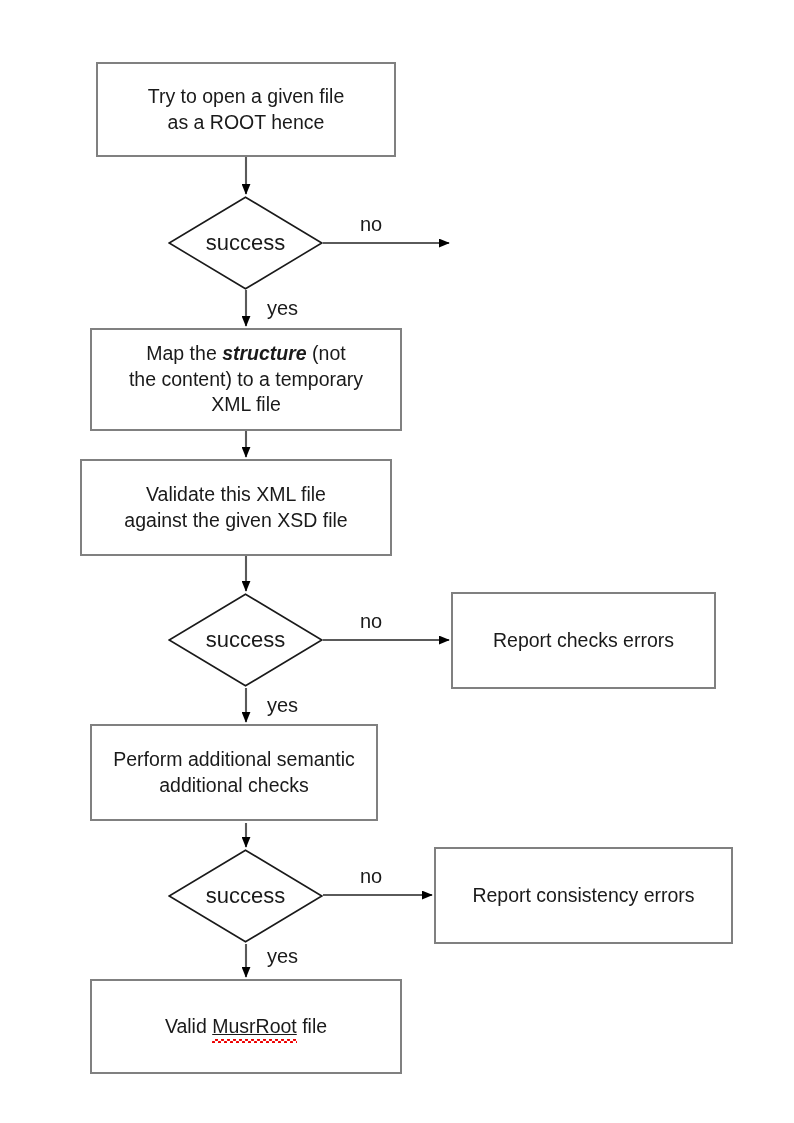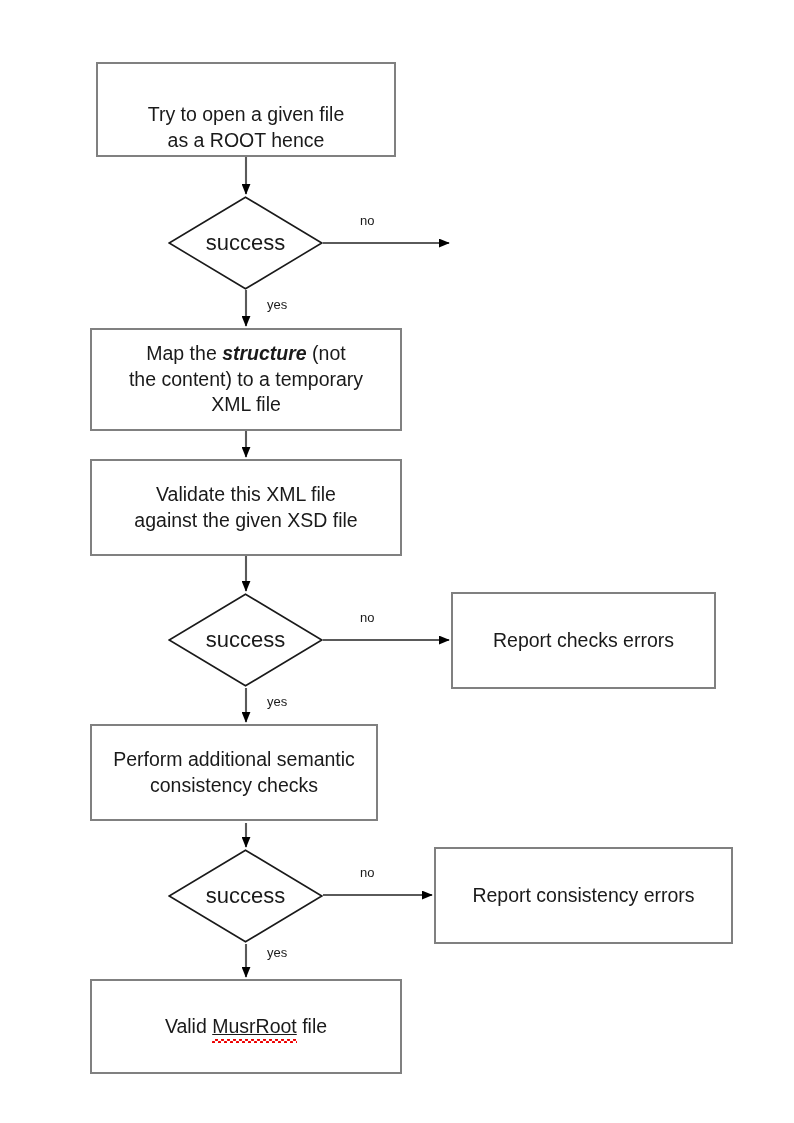--- a/index.html
+++ b/index.html
@@ -72,21 +72,21 @@
     align-items: center;
     justify-content: center;
     font-size: 22px;
     color: #1a1a1a;
     line-height: 1;
   }
 
   
   .edge-label {
     position: absolute;
-    font-size: 13px;
+    font-size: 20px;
     line-height: 1;
     color: #1a1a1a;
     white-space: nowrap;
     text-align: center;
   }
 
   
   .bi {
     font-weight: bold;
     font-style: italic;
@@ -140,59 +140,59 @@
       <line x1="246" y1="688" x2="246" y2="722" marker-end="url(#arrow)"></line>
       
       <line x1="246" y1="823" x2="246" y2="847" marker-end="url(#arrow)"></line>
        consistency_errors --&gt;
       <line x1="323" y1="895" x2="432" y2="895" marker-end="url(#arrow)"></line>
        valid_file --&gt;
       <line x1="246" y1="944" x2="246" y2="977" marker-end="url(#arrow)"></line>
     </g>
   </svg>
 
-  <div class="node-box" style="left:96px; top:62px; width:300px; height:95px;align-items:flex-end;">
+  <div class="node-box" style="left:96px; top:62px; width:300px; height:95px;">
     <span class="txt"><span>Try to open a given file</span><br><span>as a ROOT hence</span></span>
   </div>
 
   <div class="node-diamond" style="left:168px; top:196px; width:155px; height:94px;">
     <svg class="shape" viewBox="0 0 155 94">
       <polygon points="77.5,1.2 153.8,47 77.5,92.8 1.2,47" fill="#ffffff" stroke="#1a1a1a" stroke-width="1.6"></polygon>
     </svg>
     <span class="label">success</span>
   </div>
 
   <span class="edge-label" style="left:360px; top:214px;">no</span>
   <span class="edge-label" style="left:267px; top:298px;">yes</span>
 
 
   <div class="node-box" style="left:90px; top:328px; width:312px; height:103px;">
     <span class="txt"><span>Map the </span><span class="bi">structure</span><span> (not</span><br><span>the content) to a temporary</span><br><span>XML file</span></span>
   </div>
 
-  <div class="node-box" style="left:90px; top:459px; width:312px; height:97px;">
+  <div class="node-box" style="left:80px; top:459px; width:312px; height:97px;">
     <span class="txt"><span>Validate this XML file</span><br><span>against the given XSD file</span></span>
   </div>
 
   <div class="node-diamond" style="left:168px; top:593px; width:155px; height:94px;">
     <svg class="shape" viewBox="0 0 155 94">
       <polygon points="77.5,1.2 153.8,47 77.5,92.8 1.2,47" fill="#ffffff" stroke="#1a1a1a" stroke-width="1.6"></polygon>
     </svg>
     <span class="label">success</span>
   </div>
 
   <span class="edge-label" style="left:360px; top:611px;">no</span>
   <span class="edge-label" style="left:267px; top:695px;">yes</span>
 
   <div class="node-box" style="left:451px; top:592px; width:265px; height:97px;">
     <span class="txt">Report checks errors</span>
   </div>
 
   <div class="node-box" style="left:90px; top:724px; width:288px; height:97px;">
-    <span class="txt"><span>Perform additional semantic</span><br><span>consistency checks</span></span>
+    <span class="txt"><span>Perform additional semantic</span><br><span>additional checks</span></span>
   </div>
 
   <div class="node-diamond" style="left:168px; top:849px; width:155px; height:94px;">
     <svg class="shape" viewBox="0 0 155 94">
       <polygon points="77.5,1.2 153.8,47 77.5,92.8 1.2,47" fill="#ffffff" stroke="#1a1a1a" stroke-width="1.6"></polygon>
     </svg>
     <span class="label">success</span>
   </div>
 
   <span class="edge-label" style="left:360px; top:866px;">no</span>

